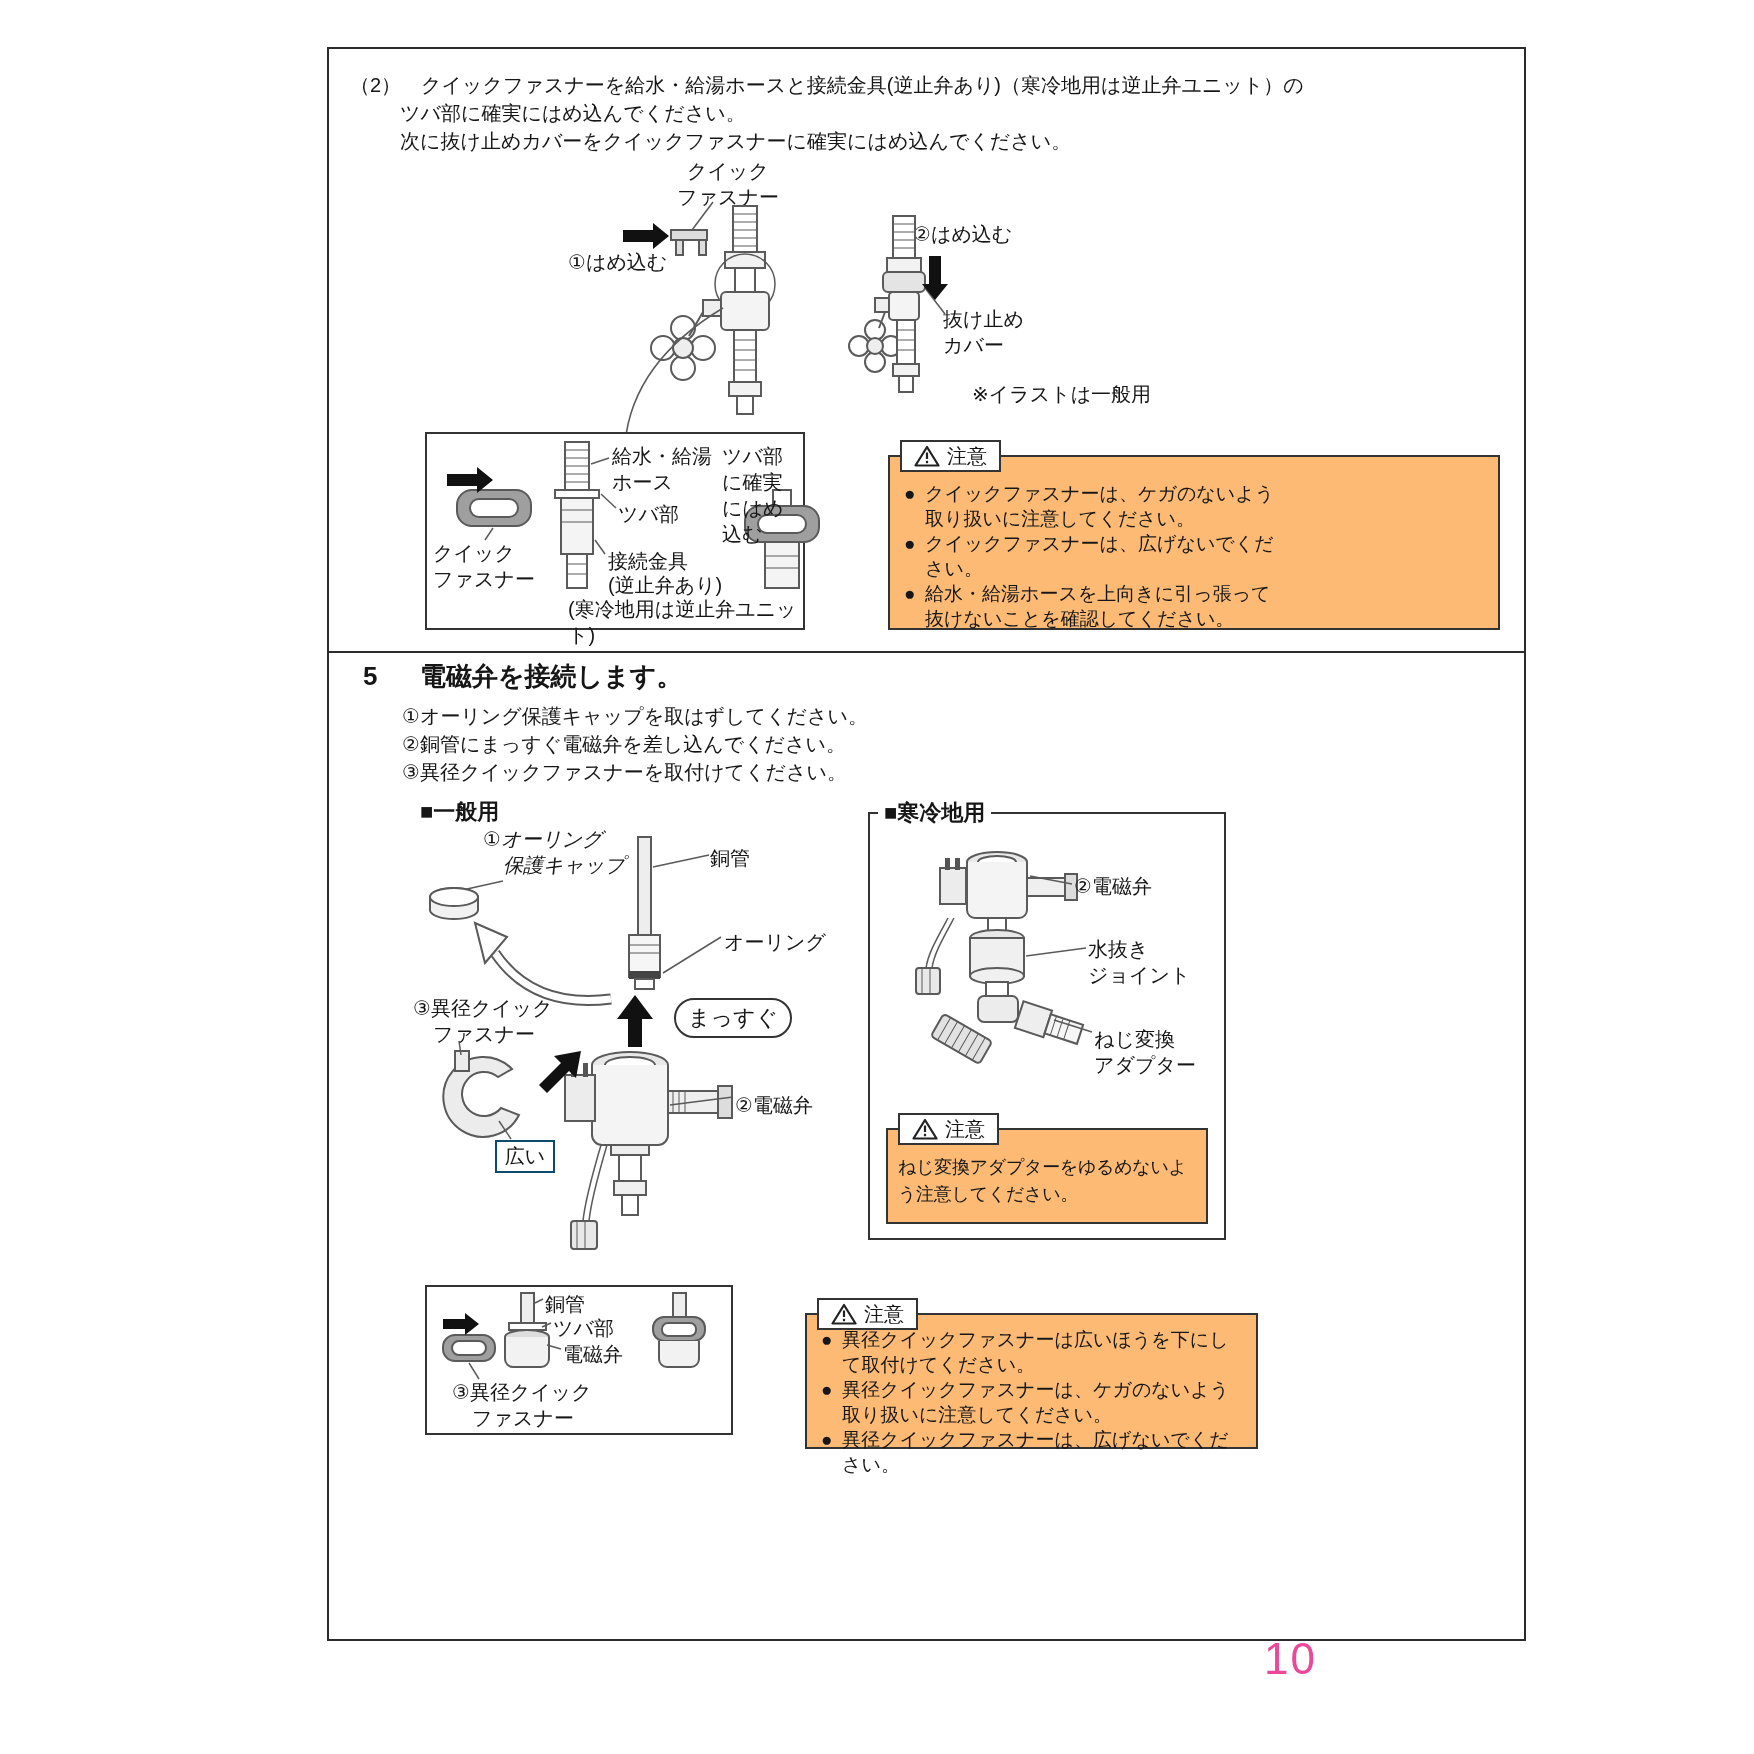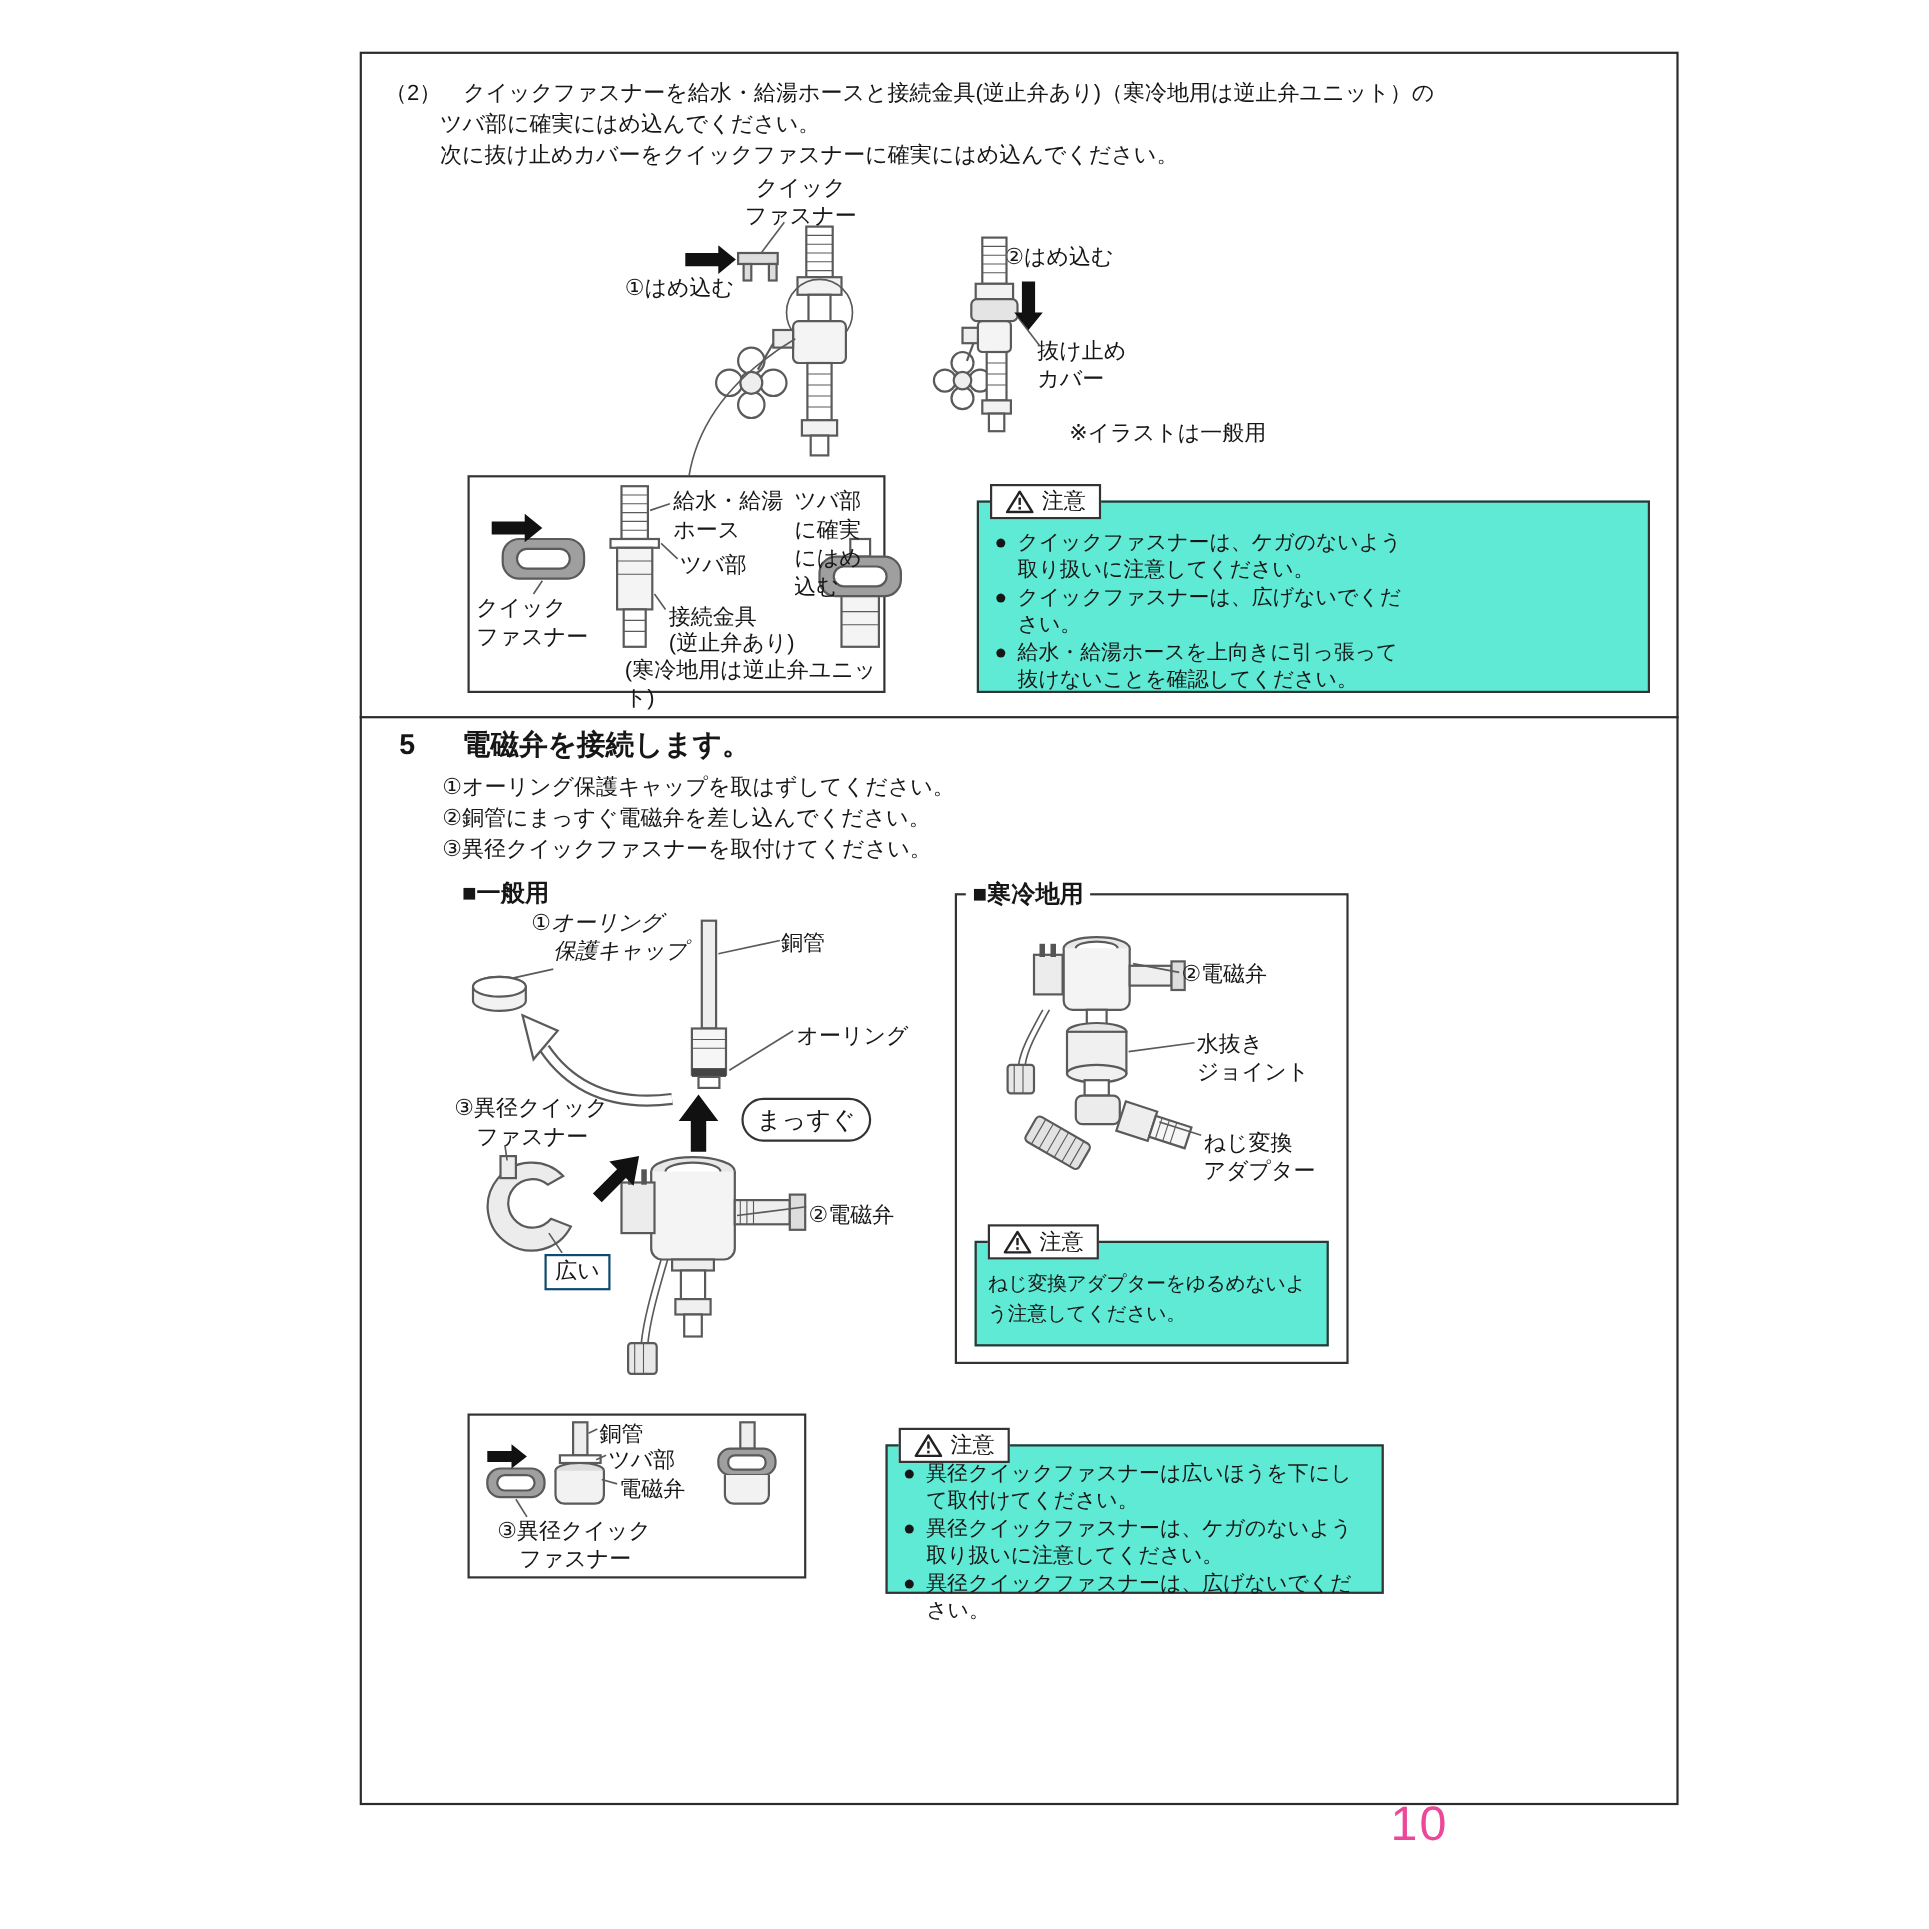--- a/index.html
+++ b/index.html
@@ -4,21 +4,21 @@
 <style>
   html,body{margin:0;padding:0;background:#fff;}
   .sheet{position:relative;width:1754px;height:1754px;background:#fff;
          font-family:"Liberation Sans","DejaVu Sans",sans-serif;color:#161616;overflow:hidden;}
   .frame{position:absolute;left:327px;top:47px;width:1199px;height:1594px;border:2px solid #2b2b2b;box-sizing:border-box;}
   .divider{position:absolute;left:327px;top:651px;width:1199px;border-top:2px solid #2b2b2b;}
   .lbl{position:absolute;font-size:20px;line-height:1.3;white-space:pre-line;color:#161616;}
   .ctr{text-align:center;}
   .b{font-weight:bold;}
   .ibox{position:absolute;border:2px solid #333;box-sizing:border-box;background:#fff;}
-  .cbox{position:absolute;border:2px solid #333;box-sizing:border-box;background:#5eead4;}
+  .cbox{position:absolute;border:2px solid #333;box-sizing:border-box;background:#fdba74;}
   .tab{position:absolute;top:-17px;left:10px;display:inline-flex;align-items:center;gap:7px;
        background:#fff;border:2px solid #333;padding:3px 12px;font-size:20px;line-height:1.1;}
   .cbody{padding:24px 12px 8px 14px;}
   .bullet{display:flex;font-size:19px;line-height:25px;}
   .bchar{width:21px;flex:none;}
   .btext{display:block;}
   .pill{position:absolute;border:2px solid #333;border-radius:21px;box-sizing:border-box;
         text-align:center;font-size:22px;background:#fff;}
   .smallbox{position:absolute;border:2px solid #0c4a6e;box-sizing:border-box;text-align:center;
         font-size:20px;background:#fff;}

